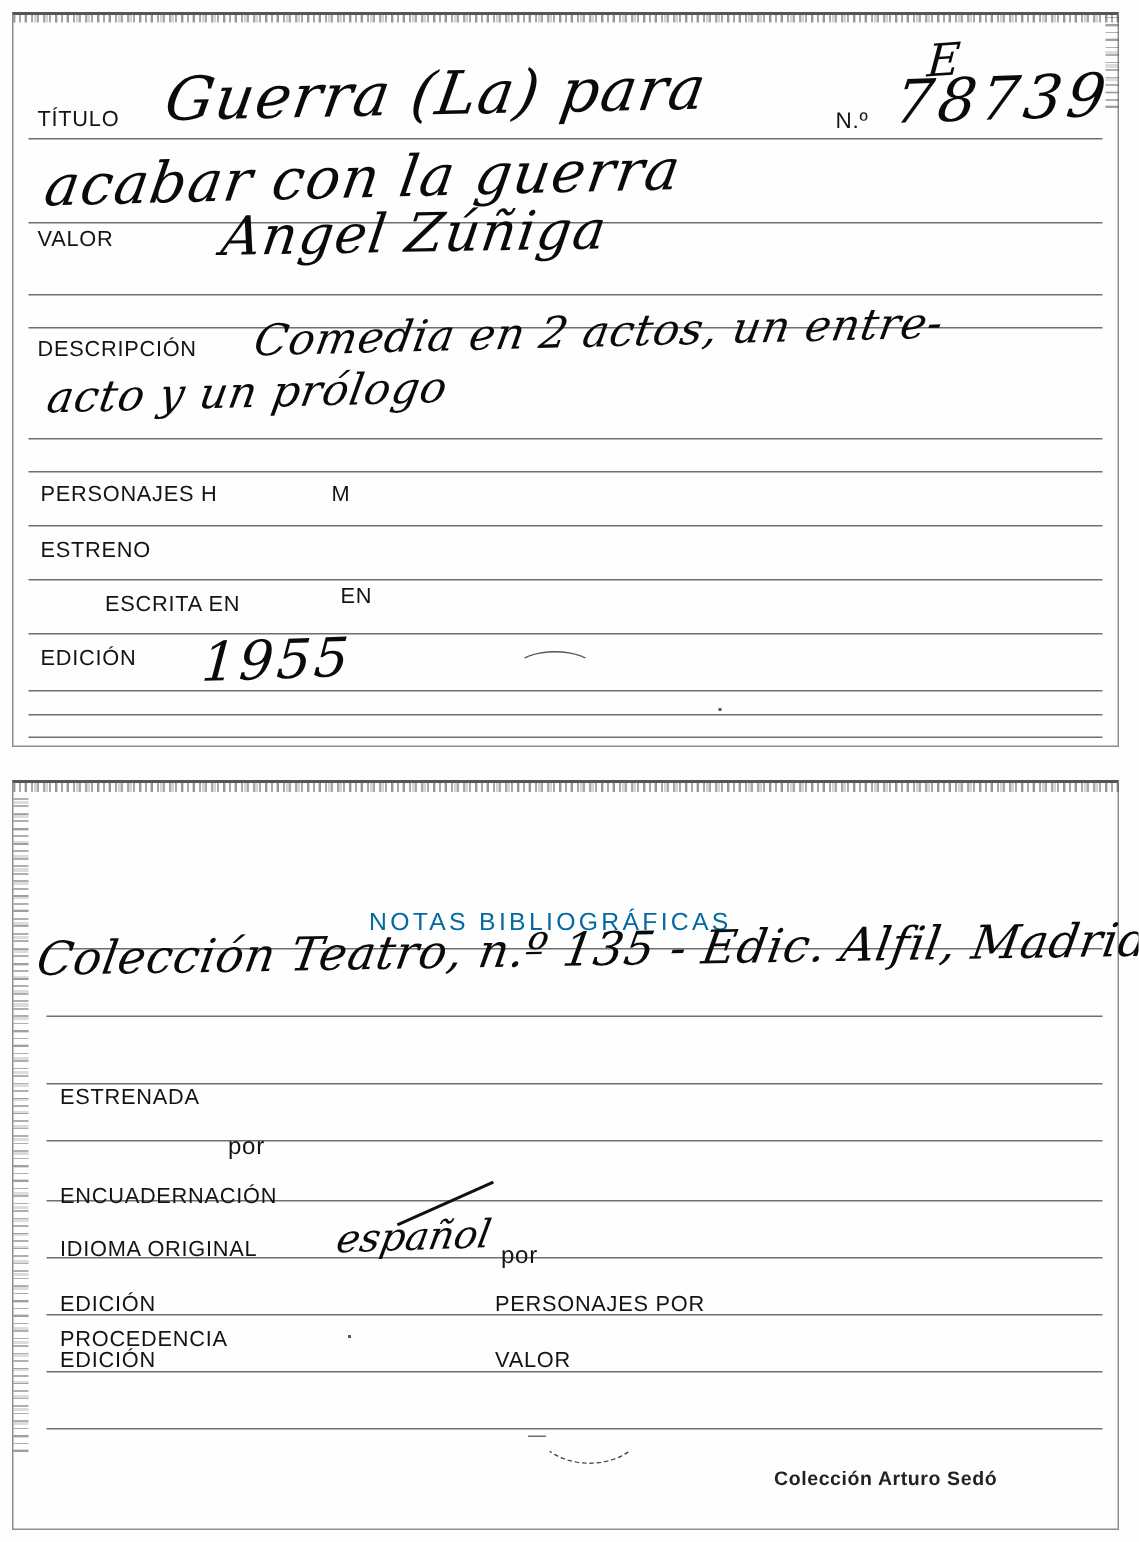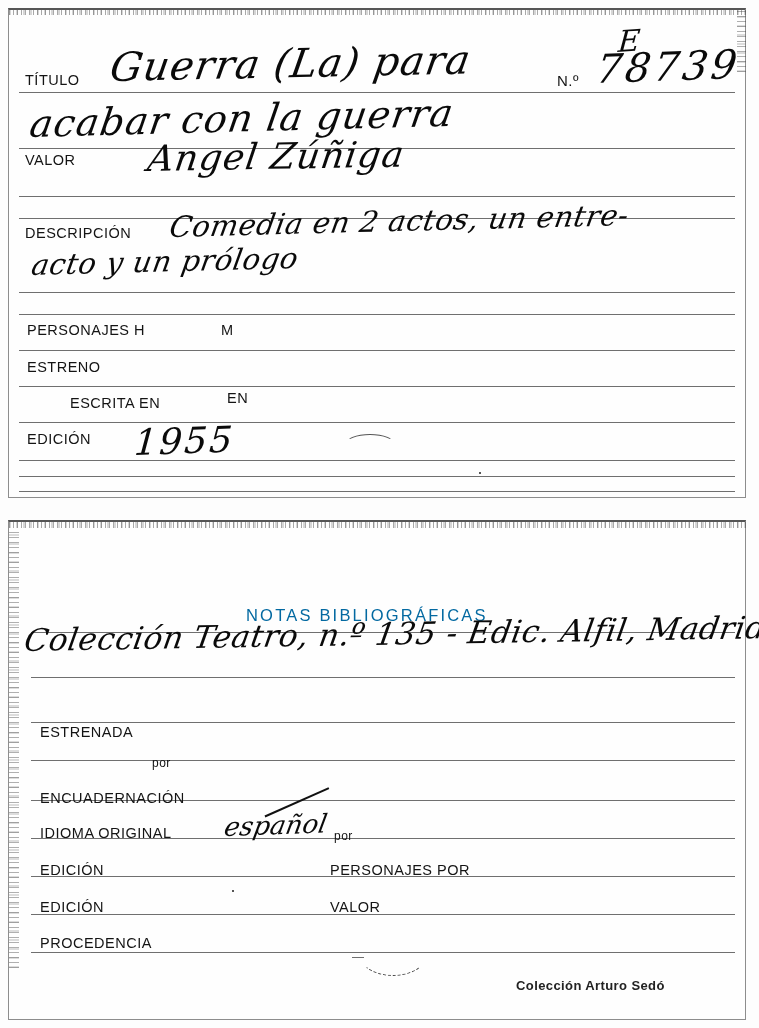--- a/index.html
+++ b/index.html
@@ -81,21 +81,21 @@
   }
 
   .field-label {
     position: absolute;
     font-size: 14.5px;
     letter-spacing: .5px;
     color: #141414;
     white-space: nowrap;
   }
   .field-label.small {
-    font-size: 12px;
+    font-size: 16px;
   }
 
   .hand {
     position: absolute;
     font-family: "DejaVu Serif", serif;
     font-style: italic;
     color: #0b0b0b;
     white-space: nowrap;
     transform-origin: left bottom;
   }
@@ -307,20 +307,20 @@
   <div class="hand hw" id="hw-idioma">español</div>
   <div id="hw-strike"></div>
 
   <div class="field-label" style="left:40px; top:862px;">EDICIÓN</div>
   <div class="field-label" style="left:330px; top:862px;">PERSONAJES POR</div>
 
   <div class="field-label" style="left:40px; top:899px;">EDICIÓN</div>
   <div class="field-label" style="left:330px; top:899px;">VALOR</div>
   <div class="dot" style="left:232px; top:890px;"></div>
 
-  <div class="field-label" style="left:40px; top:935px;">PROCEDENCIA</div>
+  <div class="field-label" style="left:40px; top:885px;">PROCEDENCIA</div>
 
   <div class="arc-dashed" style="left:358px; top:930px; width:68px; height:44px;"></div>
   <div class="underline-seg" style="left:352px; top:957px; width:12px;"></div>
 
   <div id="colec-credit">Colección Arturo Sedó</div>
 
 </div>
 
 </body></html>

